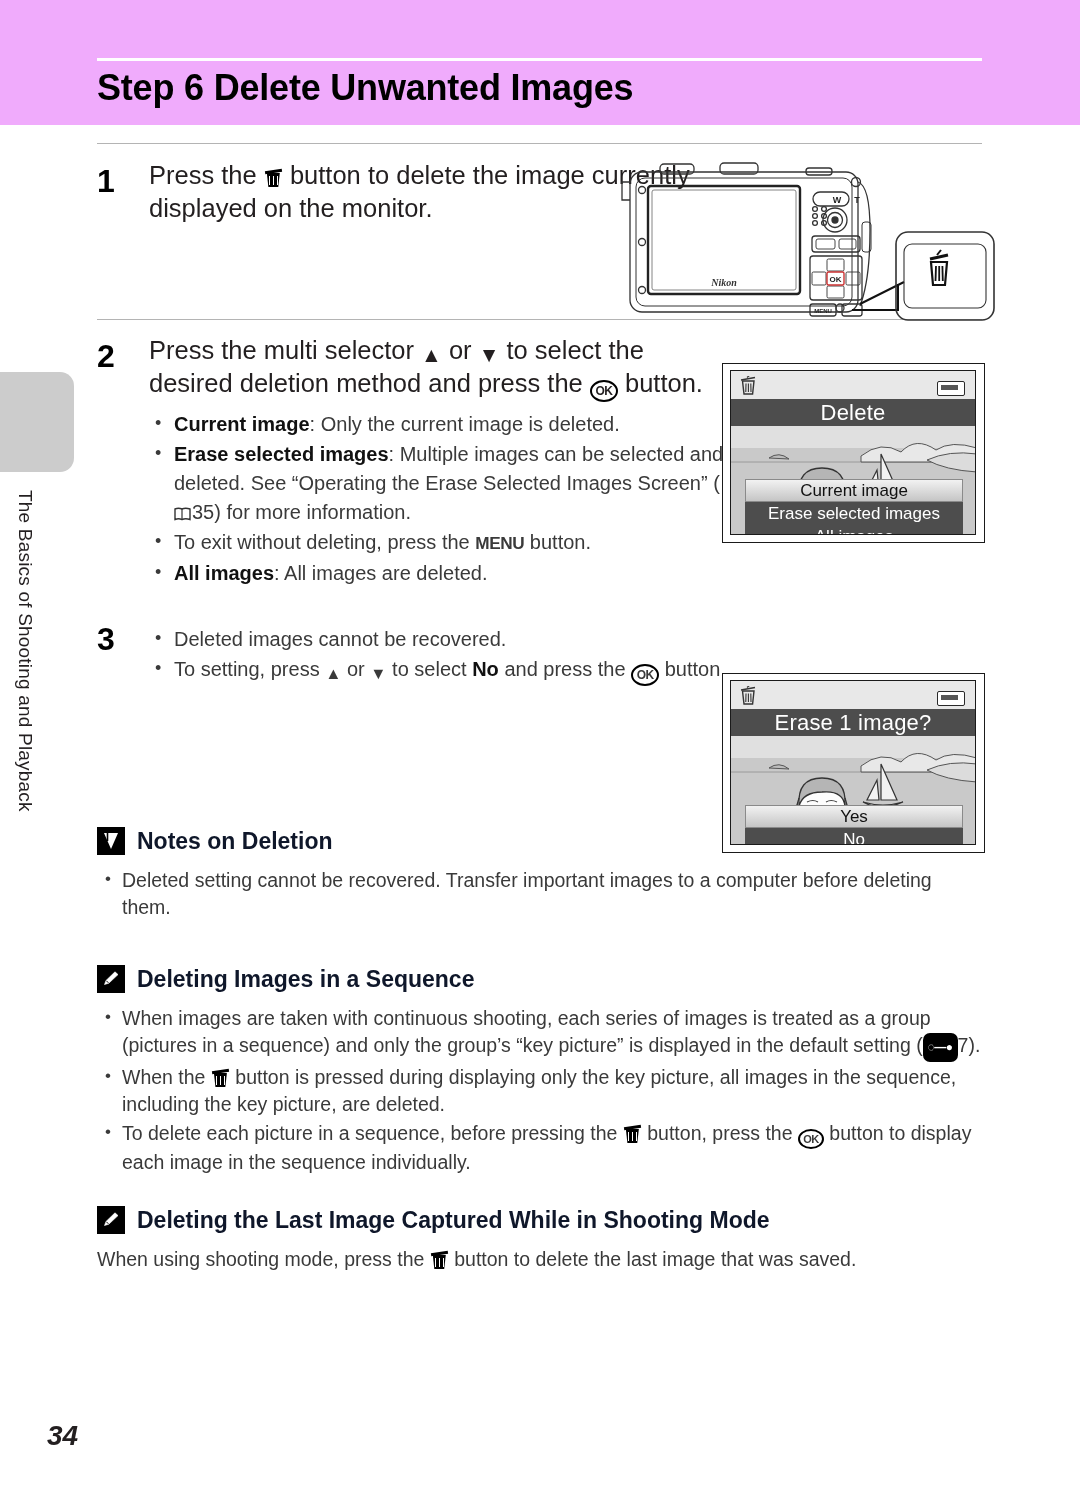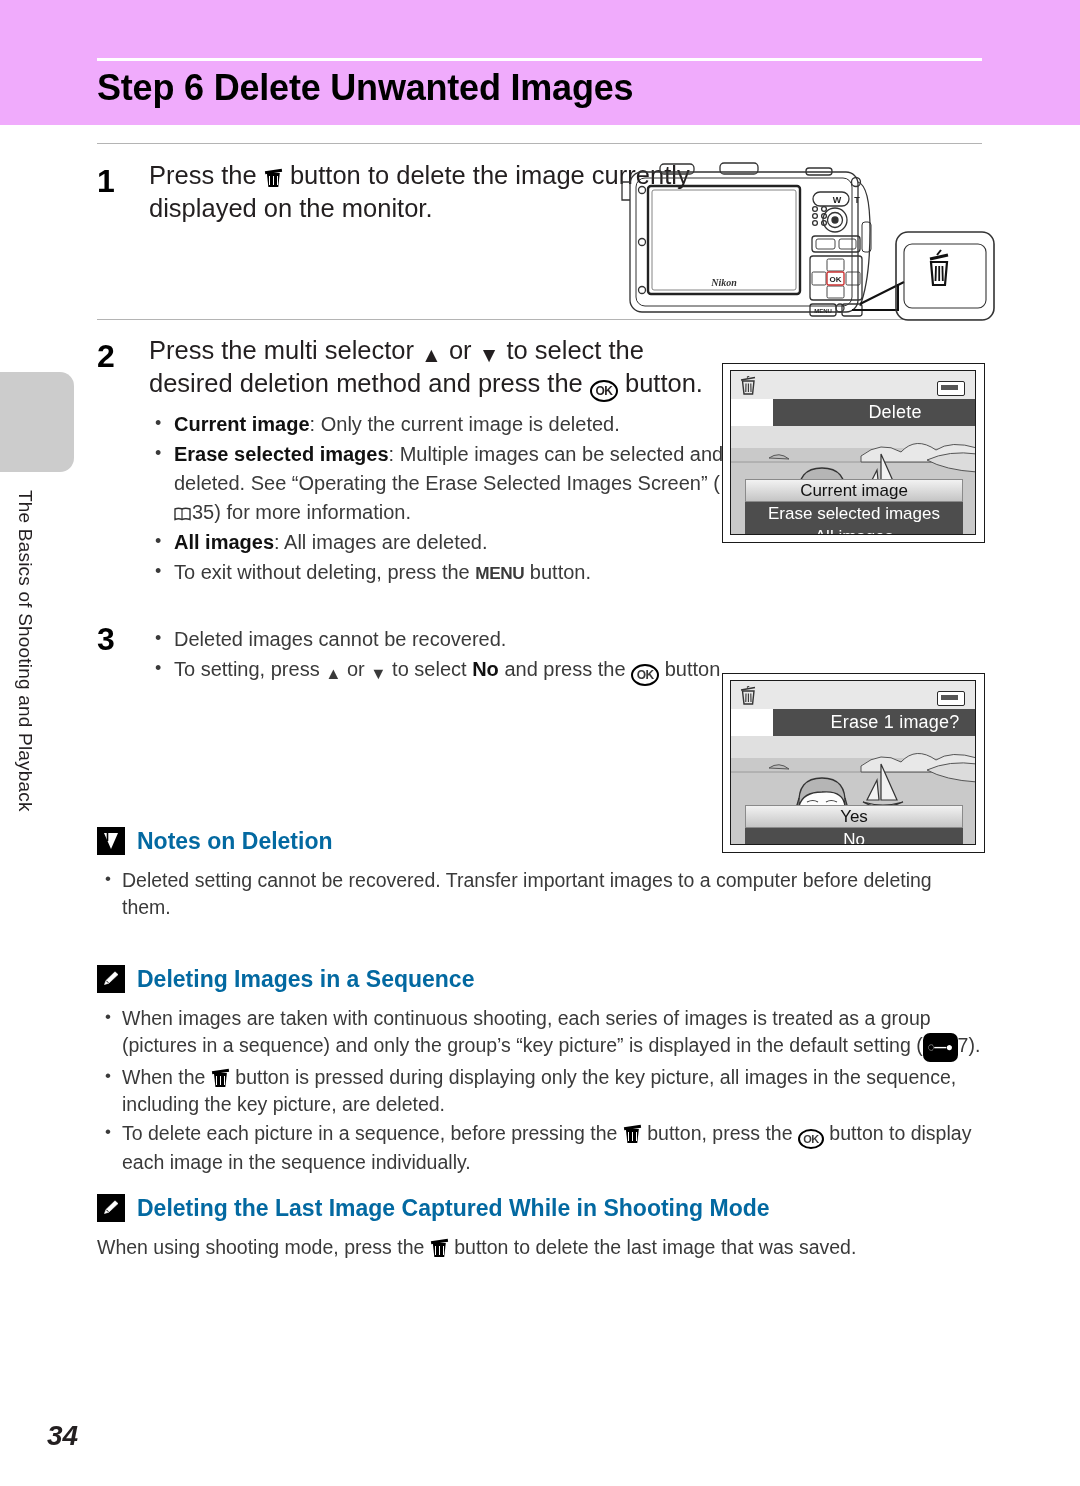--- a/index.html
+++ b/index.html
@@ -220,21 +220,21 @@
     display: flex;
     align-items: center;
     justify-content: center;
     font-size: 21px;
     font-weight: bold;
     flex: 0 0 28px;
   }
   .note-title {
     font-size: 23px;
     font-weight: bold;
-    color: #0369a1;
+    color: #0f172a;
   }
   .note-body { margin-top: 12px; }
   .note-body .bl {
     position: relative;
     padding-left: 25px;
     font-size: 19.5px;
     line-height: 27px;
     color: #3a3a3a;
     margin-bottom: 2px;
   }
@@ -305,25 +305,24 @@
     left: 2.5px; top: 2.5px;
     width: 17px; height: 5px;
     background: #555;
   }
   .lcd-titlebar {
     position: absolute;
     left: 0; top: 28px;
     width: 100%; height: 27px;
     background: #4d4d4d;
     color: #ffffff;
-    font-size: 18px;
+    font-size: 22px;
     line-height: 27px;
     text-align: center;
     letter-spacing: 0.2px;
-    margin-left: 42px;
   }
   .lcd-photo {
     position: absolute;
     left: 0; top: 55px;
     width: 100%;
     height: 110px;
     overflow: hidden;
   }
   .lcd-menu {
     position: absolute;
@@ -380,23 +379,23 @@
       <div class="step-text" style="width:585px"><span>Press the multi selector </span><span class="gl tri-up"></span><span> or </span><span class="gl tri-dn"></span><span> to select the desired deletion method and press the </span><span class="ok-glyph">OK</span><span> button.</span></div>
 
       <div class="bullets w545" style="margin-top:8px">
         <div class="bl"><b>Current image</b><span>: Only the current image is deleted.</span></div>
 
         <div class="bl"><b>Erase selected images</b><span>: Multiple images can be selected and deleted. See “Operating the Erase Selected Images Screen” (</span><span class="book-glyph"><svg viewBox="0 0 17 14" width="17" height="14">
                 <path d="M1 2 Q4.5 0.4 8 2 Q11.5 0.4 16 2 L16 12.5 Q11.5 11 8 12.5 Q4.5 11 1 12.5 Z" fill="none" stroke="#333" stroke-width="1.4"></path>
                 <line x1="8" y1="2" x2="8" y2="12.5" stroke="#333" stroke-width="1.2"></line>
               </svg></span><span>35</span><span>) for more information.</span></div>
 
+        <div class="bl"><span>To exit without deleting, press the </span><span class="menu-glyph">MENU</span><span> button.</span></div>
+
         <div class="bl"><b>All images</b><span>: All images are deleted.</span></div>
-
-        <div class="bl"><span>To exit without deleting, press the </span><span class="menu-glyph">MENU</span><span> button.</span></div>
       </div>
     </div>
   </div>
 
   <div class="step" style="margin-top:28px">
     <div class="step-num">3</div>
     <div class="step-body">
 
       <div class="bullets" style="margin-top:8px">
         <div class="bl">Deleted images cannot be recovered.</div>
@@ -432,21 +431,21 @@
     </div>
     <div class="note-body">
       <div class="bl" style="width:878px"><span>When images are taken with continuous shooting, each series of images is treated as a group (pictures in a sequence) and only the group’s “key picture” is displayed in the default setting (</span><span class="e-glyph">◌—●</span><span>7</span><span>).</span></div>
 
       <div class="bl" style="width:878px"><span>When the </span><span class="trash-glyph"><span class="lid"></span><span class="body"></span></span><span> button is pressed during displaying only the key picture, all images in the sequence, including the key picture,  are deleted.</span></div>
 
       <div class="bl" style="width:878px"><span>To delete each picture in a sequence, before pressing the </span><span class="trash-glyph"><span class="lid"></span><span class="body"></span></span><span> button, press the </span><span class="ok-glyph" style="font-size:11px;line-height:13px;min-width:18px;border-width:2px">OK</span><span> button to display each image in the sequence individually.</span></div>
     </div>
   </div>
 
-  <div style="margin-top:18px">
+  <div style="margin-top:30px">
     <div class="note-head">
       <div class="note-icon">
         <svg width="18" height="18" viewBox="0 0 18 18">
             <path d="M2.5 14.5 L4 10.5 L13 1.8 L16 4.6 L6.8 13.2 Z" fill="#fff" stroke="#fff" stroke-width="0.6"></path>
             <line x1="4.4" y1="10.8" x2="6.4" y2="12.8" stroke="#000" stroke-width="1"></line>
           </svg>
       </div>
       <div class="note-title">Deleting the Last Image Captured While in Shooting Mode</div>
     </div>
     <div class="note-body">

